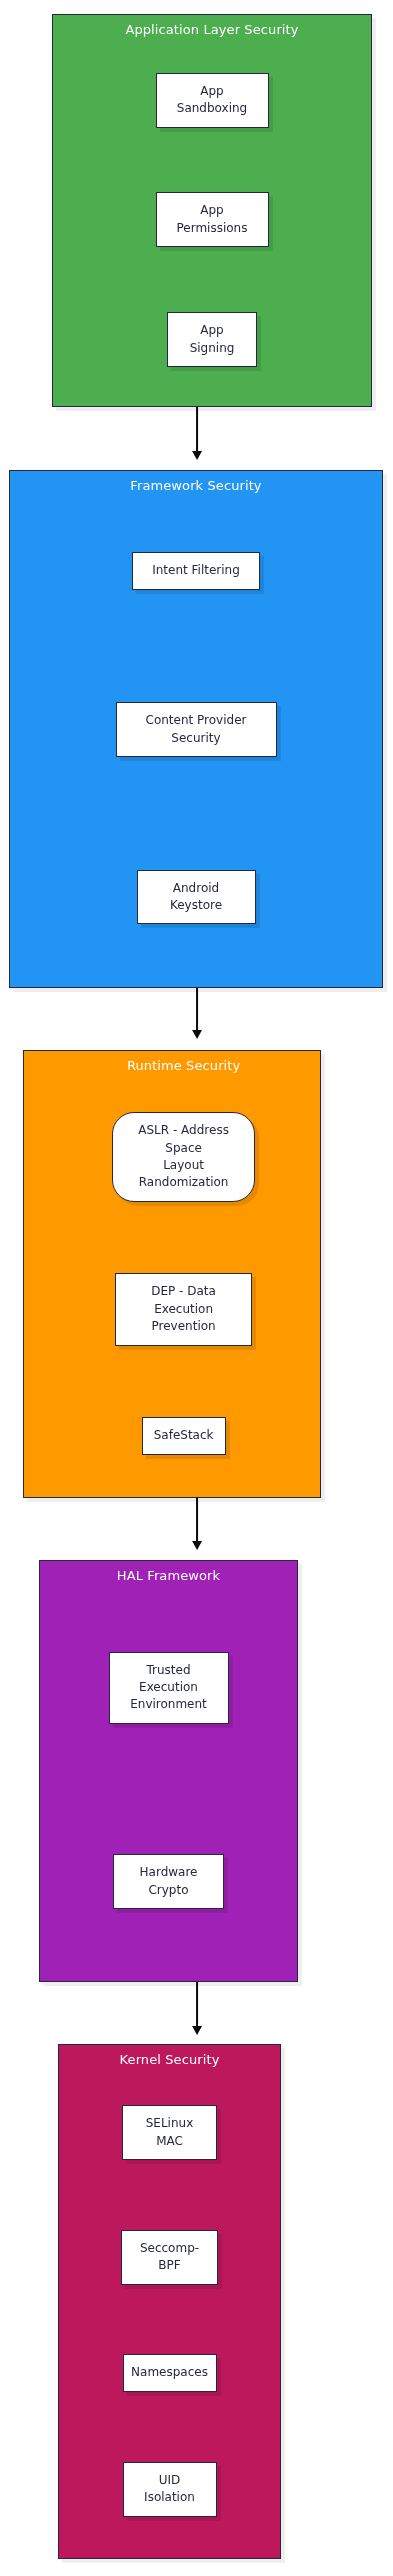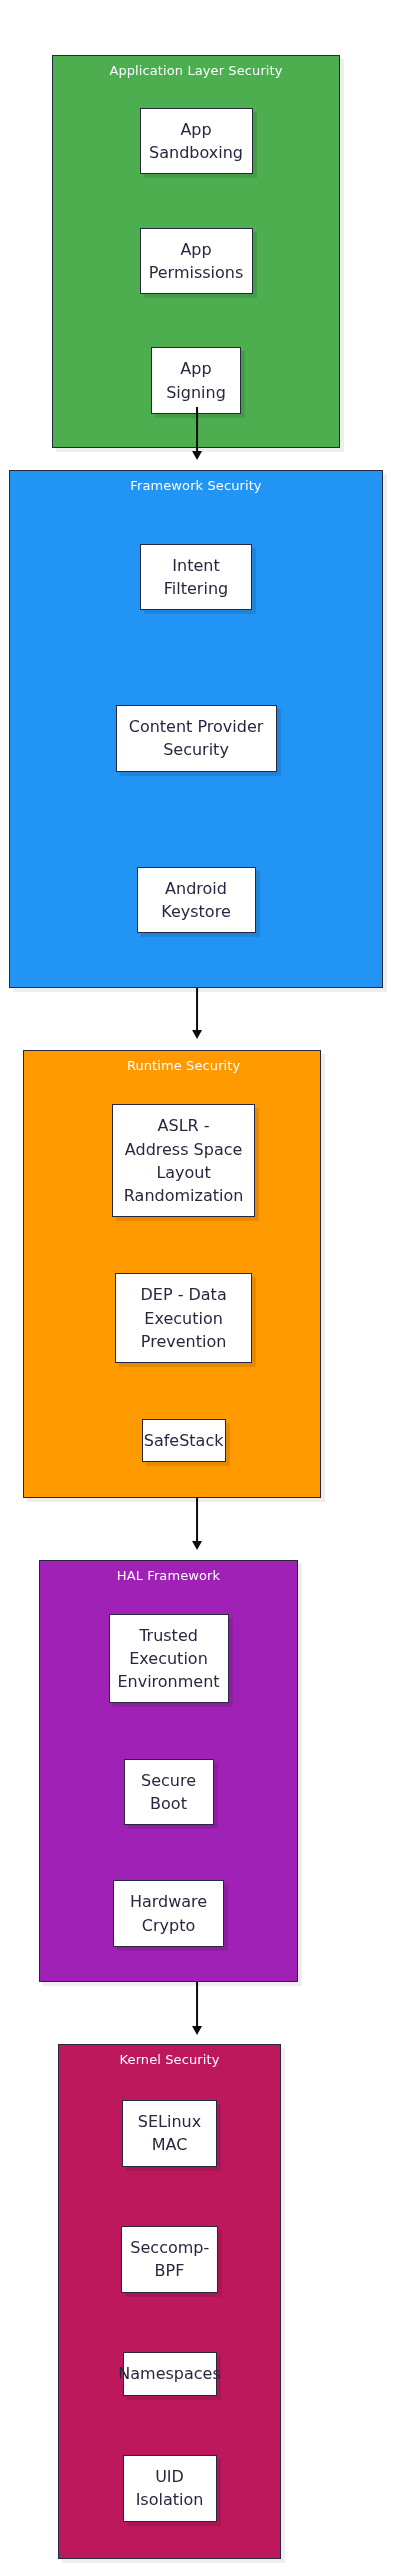--- a/index.html
+++ b/index.html
@@ -55,21 +55,21 @@
     box-sizing: border-box;
   }
 
   
   .node {
     box-sizing: border-box;
     background: #ffffff;
     border: 1.9px solid #262840;
     box-shadow: 3.9px 3.9px 0 0 rgba(0,0,0,0.10);
     color: #262840;
-    font-size: 16px;
+    font-size: 12px;
     line-height: 1.45;
     text-align: center;
     display: flex;
     align-items: center;
     justify-content: center;
     padding: 9px 11.6px;
     white-space: pre-line;
   }
 
   
@@ -90,52 +90,51 @@
     height: 0;
     border-left: 5.8px solid transparent;
     border-right: 5.8px solid transparent;
     border-top: 9px solid #0b0b0b;
   }
 </style>
 </head>
 <body>
 
 <div id="diagram">
-    <div class="layer" style="left: 52px; top: 14px; width: 288px; height: 393px; background: rgb(76, 174, 79); margin-top: 41px;">
+    <div class="layer" style="left: 52px; top: 14px; width: 320px; height: 393px; background: rgb(76, 174, 79);">
       <div class="layer-title">Application Layer Security</div>
       <div class="items">
         <div class="node" style="width: 113px;"><span>App Sandboxing</span></div>
         <div class="node" style="width: 113px;"><span>App Permissions</span></div>
         <div class="node" style="width: 90px;"><span>App Signing</span></div>
       </div>
     </div>
     <div class="layer" style="left: 9px; top: 470px; width: 374px; height: 518px; background: rgb(34, 148, 243);">
       <div class="layer-title">Framework Security</div>
       <div class="items">
-        <div class="node" style="width: 112px; justify-content: center;"><span>Intent Filtering</span></div>
+        <div class="node" style="width: 128px; justify-content: center;"><span>Intent Filtering</span></div>
         <div class="node" style="width: 161px;"><span>Content Provider Security</span></div>
         <div class="node" style="width: 119px;"><span>Android Keystore</span></div>
       </div>
     </div>
     <div class="layer" style="left: 22.6px; top: 1050px; width: 298px; height: 448px; background: rgb(255, 153, 0); padding-left: 24px;">
       <div class="layer-title">Runtime Security</div>
       <div class="items">
-        <div class="node" style="width: 143px;"><span>ASLR - Address Space
+        <div class="node" style="width: 143px; border-radius: 22px;"><span>ASLR - Address Space
 Layout Randomization</span></div>
         <div class="node" style="width: 137px;"><span>DEP - Data Execution
 Prevention</span></div>
         <div class="node" style="width: 84px;"><span>SafeStack</span></div>
       </div>
     </div>
     <div class="layer" style="left: 39px; top: 1560px; width: 259px; height: 422px; background: rgb(160, 33, 181);">
       <div class="layer-title">HAL Framework</div>
       <div class="items">
         <div class="node" style="width: 120px;"><span>Trusted Execution
 Environment</span></div>
-        <div class="node" style="width: 90px;"><span>Secure Boot</span></div>
         <div class="node" style="width: 111px;"><span>Hardware Crypto</span></div>
       </div>
     </div>
     <div class="layer" style="left: 58px; top: 2044px; width: 223px; height: 515px; background: #be185d;">
       <div class="layer-title">Kernel Security</div>
       <div class="items">
         <div class="node" style="width: 95px;"><span>SELinux MAC</span></div>
         <div class="node" style="width: 97px;"><span>Seccomp-BPF</span></div>
         <div class="node" style="width: 94px; text-align: center;"><span>Namespaces</span></div>
         <div class="node" style="width: 94px;"><span>UID Isolation</span></div>

